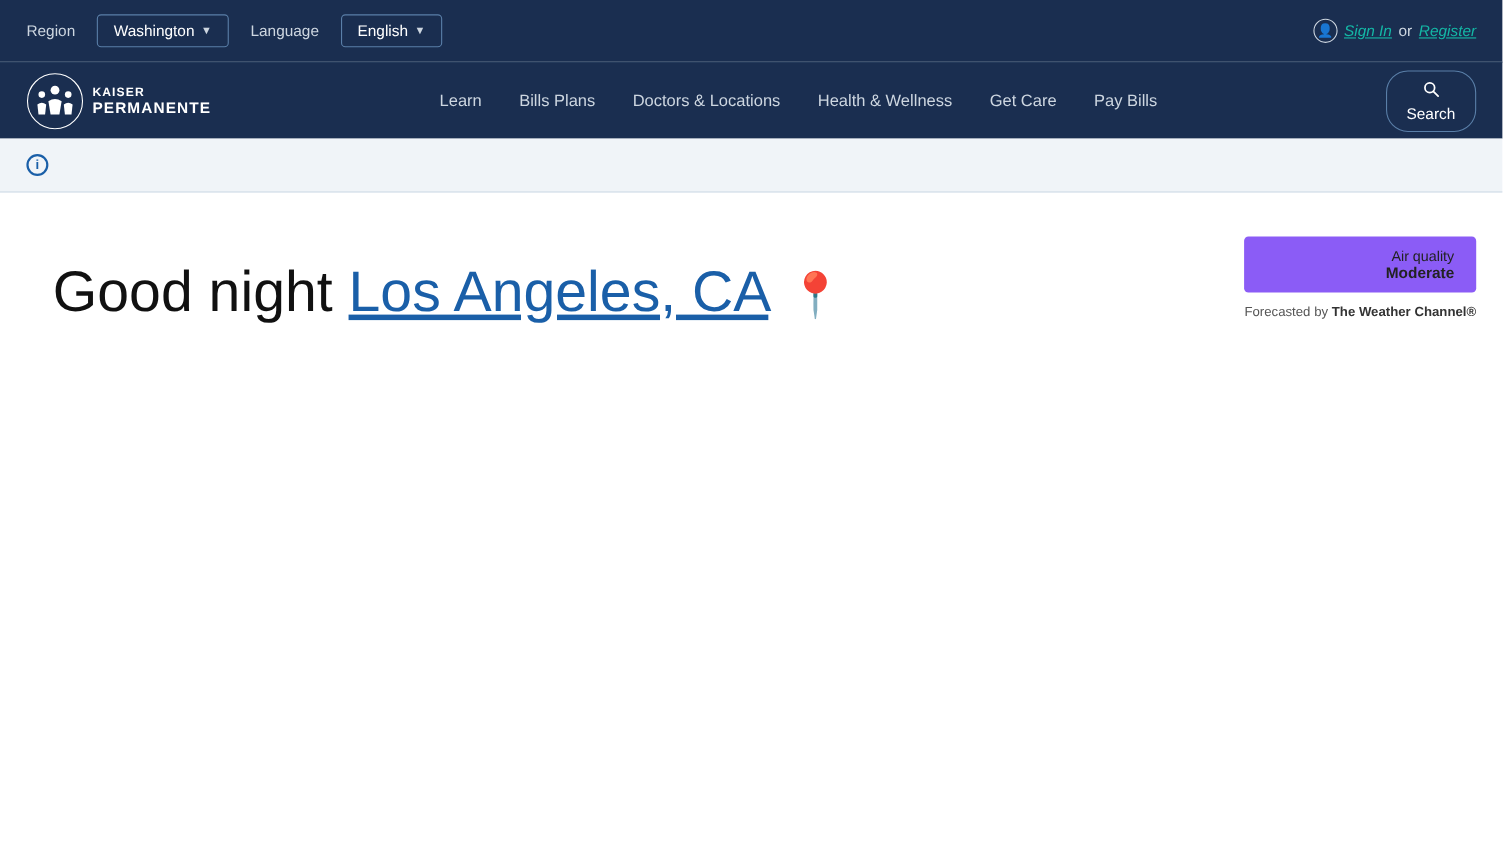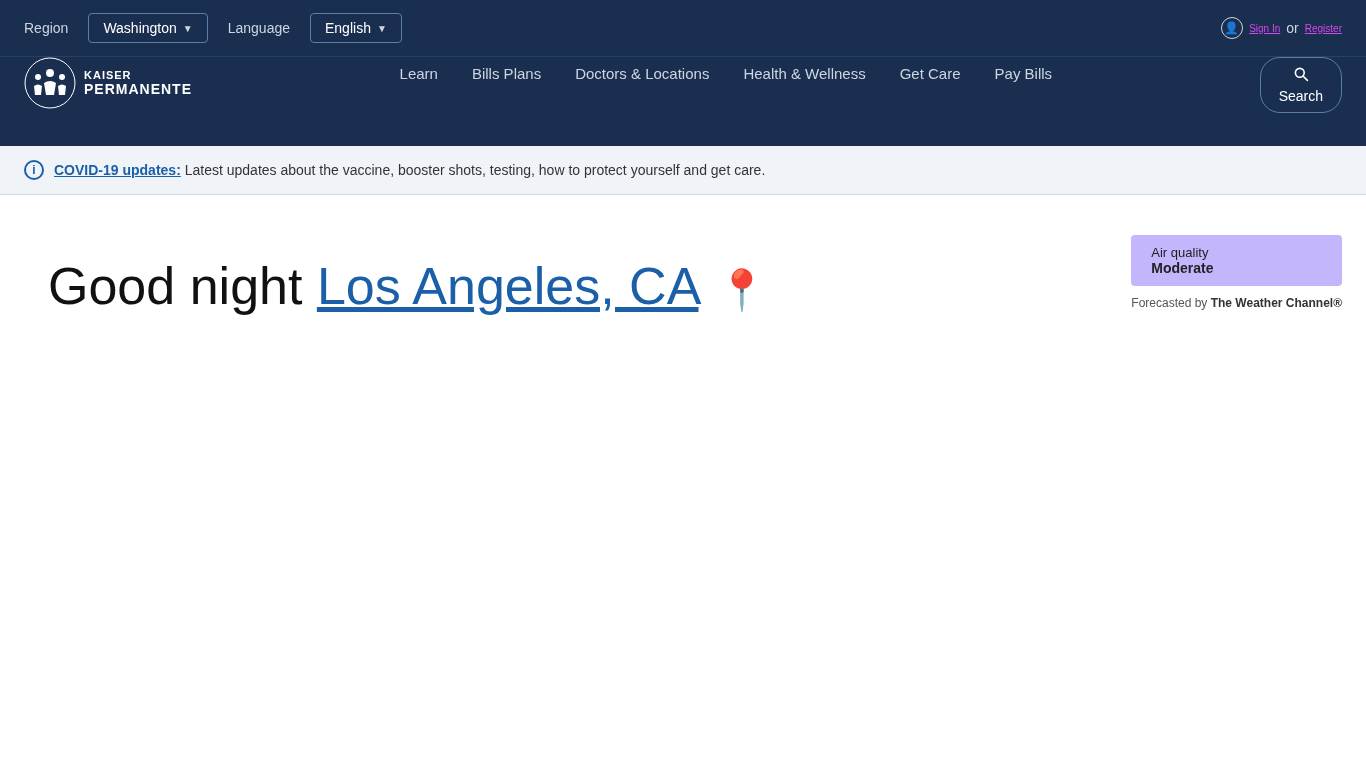--- a/index.html
+++ b/index.html
@@ -52,34 +52,35 @@
       height: 22px;
       border-radius: 50%;
       border: 1.5px solid #cdd6e0;
       display: inline-flex;
       align-items: center;
       justify-content: center;
       font-size: 12px;
       color: #cdd6e0;
     }
     .sign-in-link, .register-link {
-      color: #d946ef;
+      color: #14b8a6;
       text-decoration: underline;
       cursor: pointer;
-      font-size: 10px;
+      font-size: 14px;
+      font-style: italic;
     }
 
     
     .nav-bar {
       background: #1a2e50;
       display: flex;
-      align-items: flex-start;
+      align-items: center;
       justify-content: space-between;
       padding: 0 24px;
-      height: 90px;
+      height: 70px;
       border-top: 1px solid #2a4060;
     }
     .logo {
       display: flex;
       align-items: center;
       gap: 8px;
       cursor: pointer;
     }
     .logo-icon {
       width: 52px;
@@ -176,24 +177,24 @@
     
     .weather-cards {
       position: absolute;
       top: 40px;
       right: 24px;
       display: flex;
       flex-direction: column;
       gap: 6px;
     }
     .weather-card {
-      background: #c4b5fd;
+      background: #8b5cf6;
       border-radius: 4px;
       padding: 10px 20px;
-      text-align: left;
+      text-align: right;
       min-width: 140px;
     }
     .weather-card-title {
       font-size: 13px;
       font-weight: normal;
       color: #222;
     }
     .weather-card-value {
       font-size: 14px;
       font-weight: bold;
@@ -271,24 +272,20 @@
     <svg class="search-icon-svg" viewBox="0 0 20 20" fill="none" xmlns="http://www.w3.org/2000/svg">
       <circle cx="8.5" cy="8.5" r="5.5" stroke="white" stroke-width="2"></circle>
       <line x1="12.5" y1="12.5" x2="18" y2="18" stroke="white" stroke-width="2" stroke-linecap="round"></line>
     </svg>
     <span>Search</span>
   </button>
 </nav>
 
 <div class="alert-bar">
   <div class="info-icon">i</div>
-  <span>
-    <a class="covid-link">COVID-19 updates:</a>
-    <span>Latest updates about the vaccine, booster shots, testing, how to protect yourself and get care.</span>
-  </span>
 </div>
 
 <div class="main-content">
   <h1 class="greeting">
     <span>Good night</span>
     <span> </span>
     <a class="location-link">Los Angeles, CA</a>
     <span class="location-pin">📍</span>
   </h1>
 

